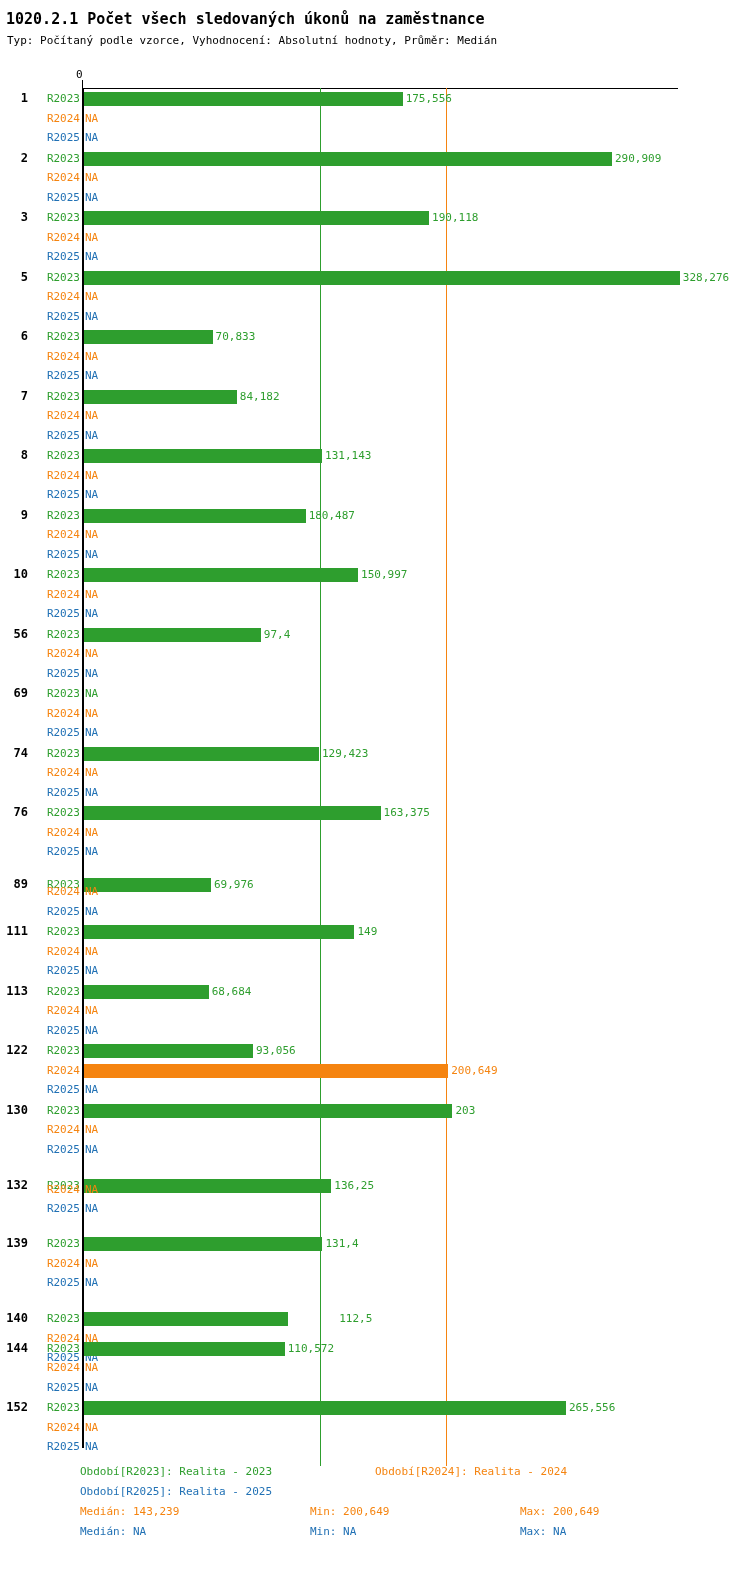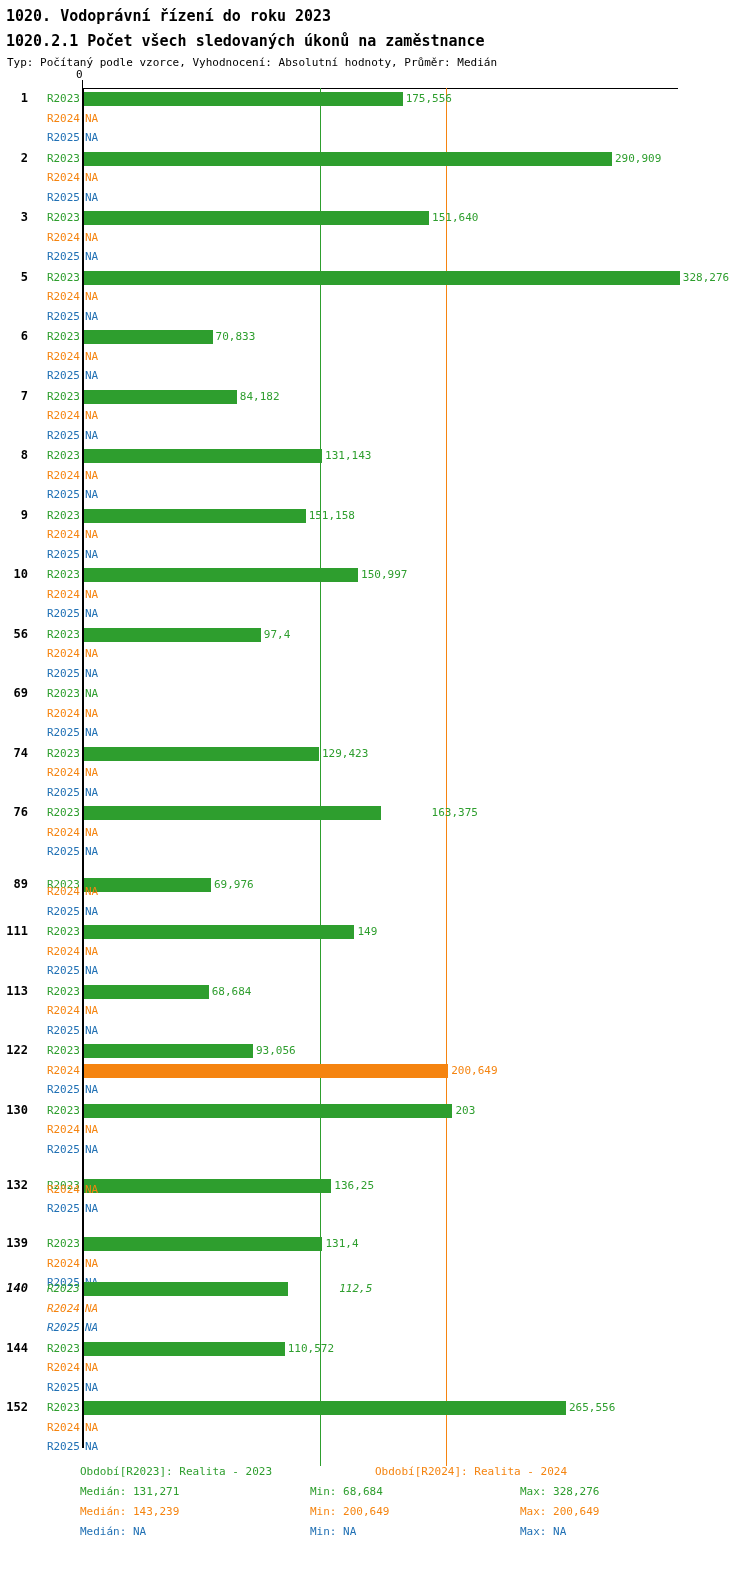--- a/index.html
+++ b/index.html
@@ -76,21 +76,20 @@
   }
   #footer .fr{position:relative;height:20px;}
   #footer .c1{position:absolute;left:80px;}
   #footer .c2{position:absolute;left:310px;}
   #footer .c3{position:absolute;left:520px;}
 </style>
 </head>
 <body>
 
 <div class="titles">
-  <h1 class="t1">1020. Vodoprávní řízení do roku 2023</h1>
   <h2 class="t2">1020.2.1 Počet všech sledovaných úkonů na zaměstnance</h2>
   <p class="subtitle">Typ: Počítaný podle vzorce, Vyhodnocení: Absolutní hodnoty, Průměr: Medián</p>
 </div>
 
 <div id="plot">
   <div class="zero-tick"></div>
   <div class="zero-label">0</div>
   <div class="axis-top-rule"></div>
   <div class="axis-zero"></div>
   <div id="ref-lines">
@@ -128,21 +127,21 @@
         <div class="rowline" style="top: 39px;">
           <div class="ser-label c2025">R2025</div>
           <div class="val c2025" style="left: 85px;">NA</div>
         </div>
       </div>
       <div class="group" style="top: 130px; height: 59.5px;">
         <div class="rowline" style="top: 0px;">
           <div class="grp-num">3</div>
           <div class="ser-label c2023">R2023</div>
           <div class="bar g" style="width: 345.064px;"></div>
-          <div class="val c2023" style="left: 432.064px;">151,640</div>
+          <div class="val c2023" style="left: 432.064px;">190,118</div>
         </div>
         <div class="rowline" style="top: 19.5px;">
           <div class="ser-label c2024">R2024</div>
           <div class="val c2024" style="left: 85px;">NA</div>
         </div>
         <div class="rowline" style="top: 39px;">
           <div class="ser-label c2025">R2025</div>
           <div class="val c2025" style="left: 85px;">NA</div>
         </div>
       </div>
@@ -208,21 +207,21 @@
         <div class="rowline" style="top: 39px;">
           <div class="ser-label c2025">R2025</div>
           <div class="val c2025" style="left: 85px;">NA</div>
         </div>
       </div>
       <div class="group" style="top: 427.5px; height: 59.5px;">
         <div class="rowline" style="top: 0px;">
           <div class="grp-num">9</div>
           <div class="ser-label c2023">R2023</div>
           <div class="bar g" style="width: 221.626px;"></div>
-          <div class="val c2023" style="left: 308.626px;">151,158</div>
+          <div class="val c2023" style="left: 308.626px;">180,487</div>
         </div>
         <div class="rowline" style="top: 19.5px;">
           <div class="ser-label c2024">R2024</div>
           <div class="val c2024" style="left: 85px;">NA</div>
         </div>
         <div class="rowline" style="top: 39px;">
           <div class="ser-label c2025">R2025</div>
           <div class="val c2025" style="left: 85px;">NA</div>
         </div>
       </div>
@@ -287,21 +286,21 @@
         <div class="rowline" style="top: 39px;">
           <div class="ser-label c2025">R2025</div>
           <div class="val c2025" style="left: 85px;">NA</div>
         </div>
       </div>
       <div class="group" style="top: 725px; height: 59.5px;">
         <div class="rowline" style="top: 0px;">
           <div class="grp-num">76</div>
           <div class="ser-label c2023">R2023</div>
           <div class="bar g" style="width: 296.526px;"></div>
-          <div class="val c2023" style="left: 383.526px; margin-left: 48px;">163,375</div>
+          <div class="val c2023" style="left: 383.526px;">163,375</div>
         </div>
         <div class="rowline" style="top: 19.5px;">
           <div class="ser-label c2024">R2024</div>
           <div class="val c2024" style="left: 85px;">NA</div>
         </div>
         <div class="rowline" style="top: 39px;">
           <div class="ser-label c2025">R2025</div>
           <div class="val c2025" style="left: 85px;">NA</div>
         </div>
       </div>
@@ -411,21 +410,21 @@
         </div>
         <div class="rowline" style="top: 19.5px;">
           <div class="ser-label c2024">R2024</div>
           <div class="val c2024" style="left: 85px;">NA</div>
         </div>
         <div class="rowline" style="top: 39px;">
           <div class="ser-label c2025">R2025</div>
           <div class="val c2025" style="left: 85px;">NA</div>
         </div>
       </div>
-      <div class="group" style="top: 1201px; height: 59.5px; font-style: italic;">
+      <div class="group" style="top: 1231px; height: 59.5px;">
         <div class="rowline" style="top: 0px;">
           <div class="grp-num">140</div>
           <div class="ser-label c2023">R2023</div>
           <div class="bar g" style="width: 204.188px;"></div>
           <div class="val c2023" style="left: 291.188px; margin-left: 48px;">112,5</div>
         </div>
         <div class="rowline" style="top: 19.5px;">
           <div class="ser-label c2024">R2024</div>
           <div class="val c2024" style="left: 85px;">NA</div>
         </div>
@@ -468,23 +467,21 @@
       </div>
     </div>
 </div>
 
 <div id="footer">
   <div class="fr">
     <span class="c1 c2023">Období[R2023]: Realita - 2023</span>
     <span class="c2024" style="position:absolute;left:375px;">Období[R2024]: Realita - 2024</span>
   </div>
   <div class="fr">
-    <span class="c1 c2023">Medián: 131,271</span>
-    <span class="c2 c2023">Min: 68,684</span>
-    <span class="c3 c2023">Max: 328,276</span>
+    <span class="c1 c2025">Období[R2025]: Realita - 2025</span>
   </div>
   <div class="fr">
     <span class="c1 c2024">Medián: 143,239</span>
     <span class="c2 c2024">Min: 200,649</span>
     <span class="c3 c2024">Max: 200,649</span>
   </div>
   <div class="fr">
     <span class="c1 c2025">Medián: NA</span>
     <span class="c2 c2025">Min: NA</span>
     <span class="c3 c2025">Max: NA</span>

